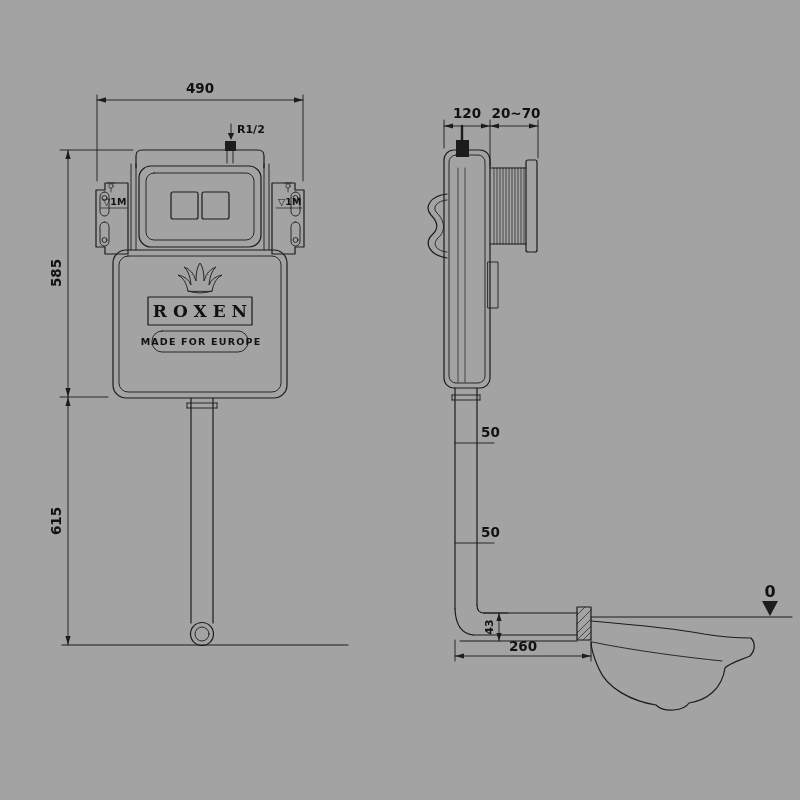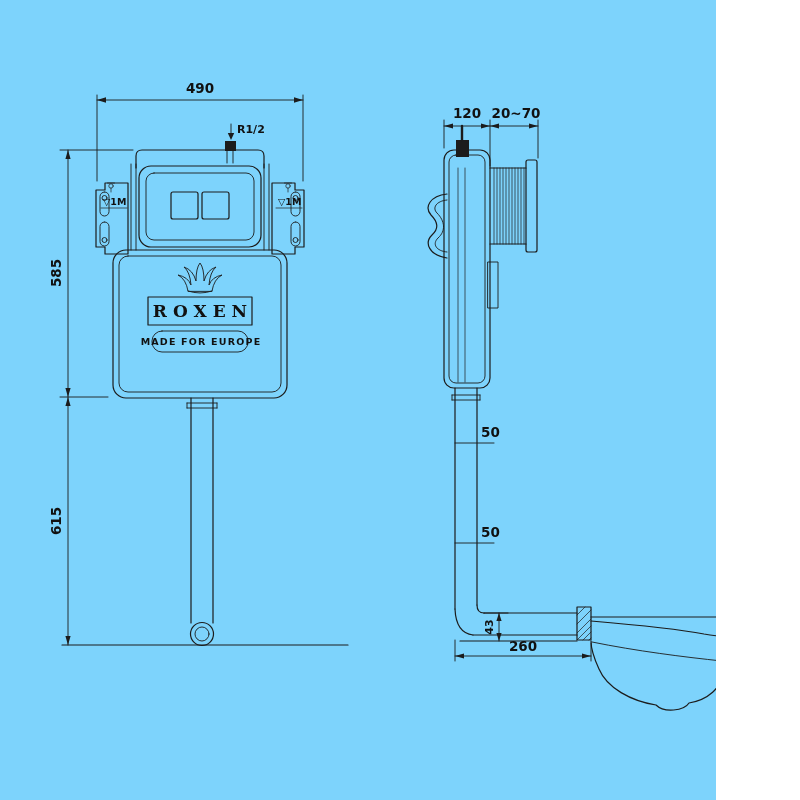--- a/index.html
+++ b/index.html
@@ -1,16 +1,16 @@
 <!DOCTYPE html>
 <html><head>
 <meta charset="utf-8">
 <style>
   html,body{margin:0;padding:0;background:#ffffff;}
-  .canvas{width:716px;height:800px;background:#7dd3fc;position:relative;overflow:hidden;}
+  .canvas{width:800px;height:800px;background:#a3a3a3;position:relative;overflow:hidden;}
   svg{display:block;}
   .ln{fill:none;stroke:#1c1c1c;stroke-width:1.2;stroke-linejoin:round;stroke-linecap:round;}
   .ln2{stroke-width:0.9;}
   .thin{stroke-width:0.7;}
   .thick{stroke-width:2.4;}
   .fillb{fill:#1c1c1c;stroke:none;}
   text{user-select:none;fill:#111;}
   .dim{font:700 13.5px "DejaVu Sans",sans-serif;}
   .dim-sm{font:700 11px "DejaVu Sans",sans-serif;}
   .mark{font:700 9.5px "DejaVu Sans",sans-serif;}

